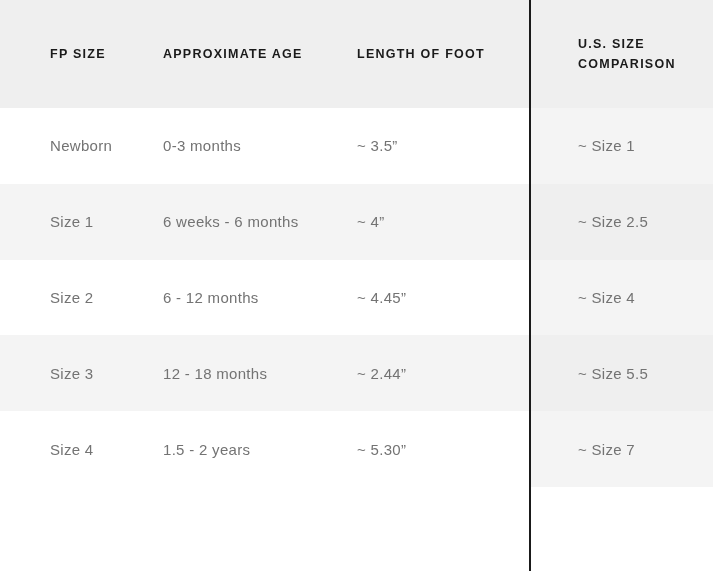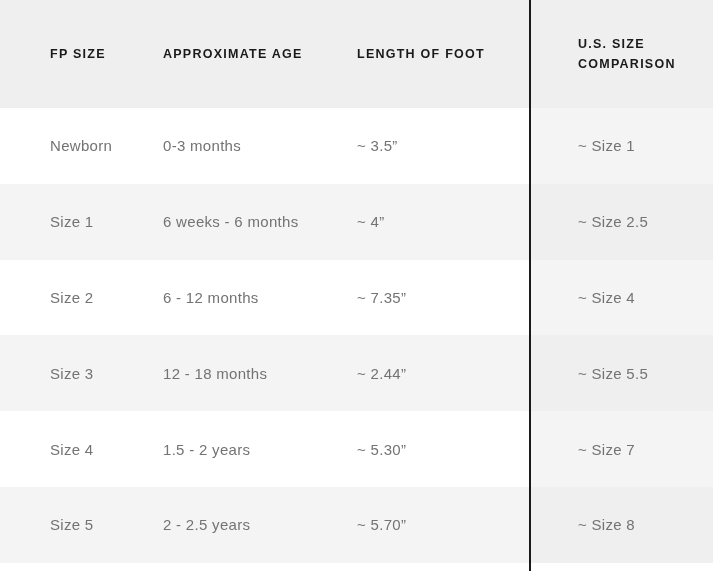--- a/index.html
+++ b/index.html
@@ -112,37 +112,31 @@
       </tr>
       <tr class="alt">
         <td class="p0">Size 1</td>
         <td class="p1">6 weeks - 6 months</td>
         <td class="p2">~ 4”</td>
         <td class="p3 col-last">~ Size 2.5</td>
       </tr>
       <tr>
         <td class="p0">Size 2</td>
         <td class="p1">6 - 12 months</td>
-        <td class="p2">~ 7.35”</td>
+        <td class="p2">~ 4.45”</td>
         <td class="p3 col-last">~ Size 4</td>
       </tr>
       <tr class="alt">
         <td class="p0">Size 3</td>
         <td class="p1">12 - 18 months</td>
         <td class="p2">~ 2.44”</td>
         <td class="p3 col-last">~ Size 5.5</td>
       </tr>
       <tr>
         <td class="p0">Size 4</td>
         <td class="p1">1.5 - 2 years</td>
         <td class="p2">~ 5.30”</td>
         <td class="p3 col-last">~ Size 7</td>
       </tr>
-      <tr class="alt">
-        <td class="p0">Size 5</td>
-        <td class="p1">2 - 2.5 years</td>
-        <td class="p2">~ 5.70”</td>
-        <td class="p3 col-last">~ Size 8</td>
-      </tr>
     </tbody>
   </table>
   <div class="divider"></div>
 </div>
 
 </body></html>

